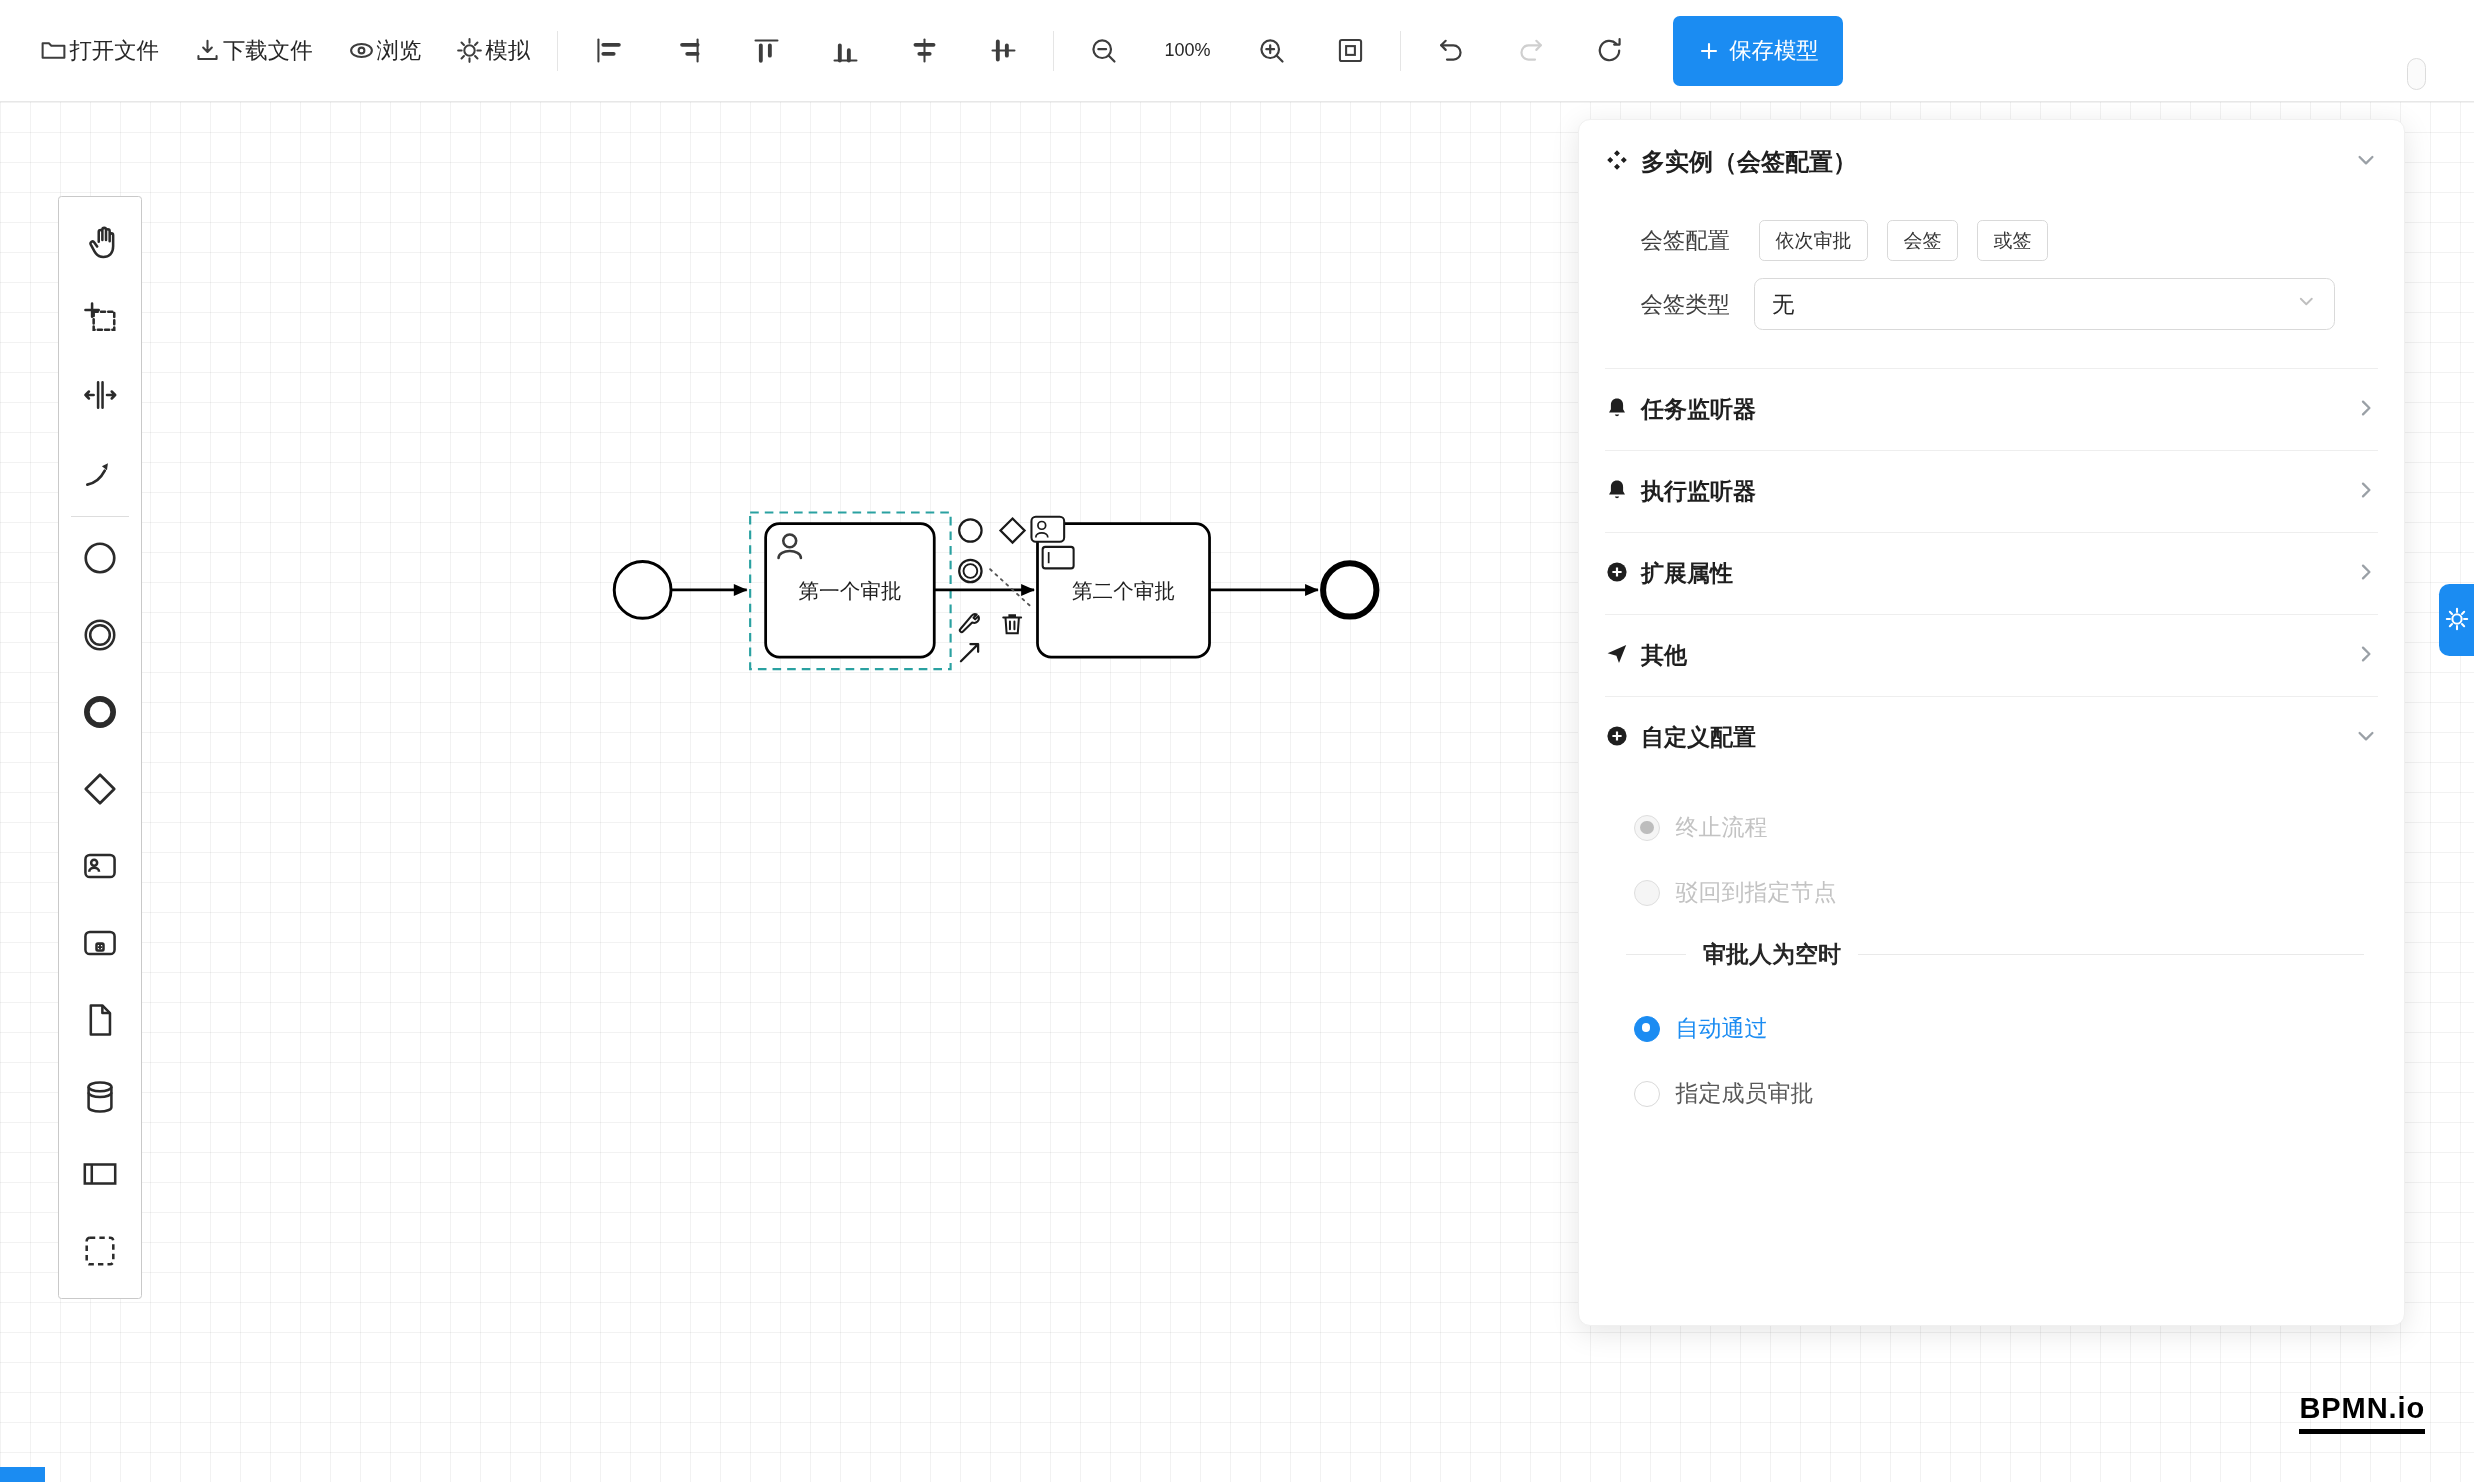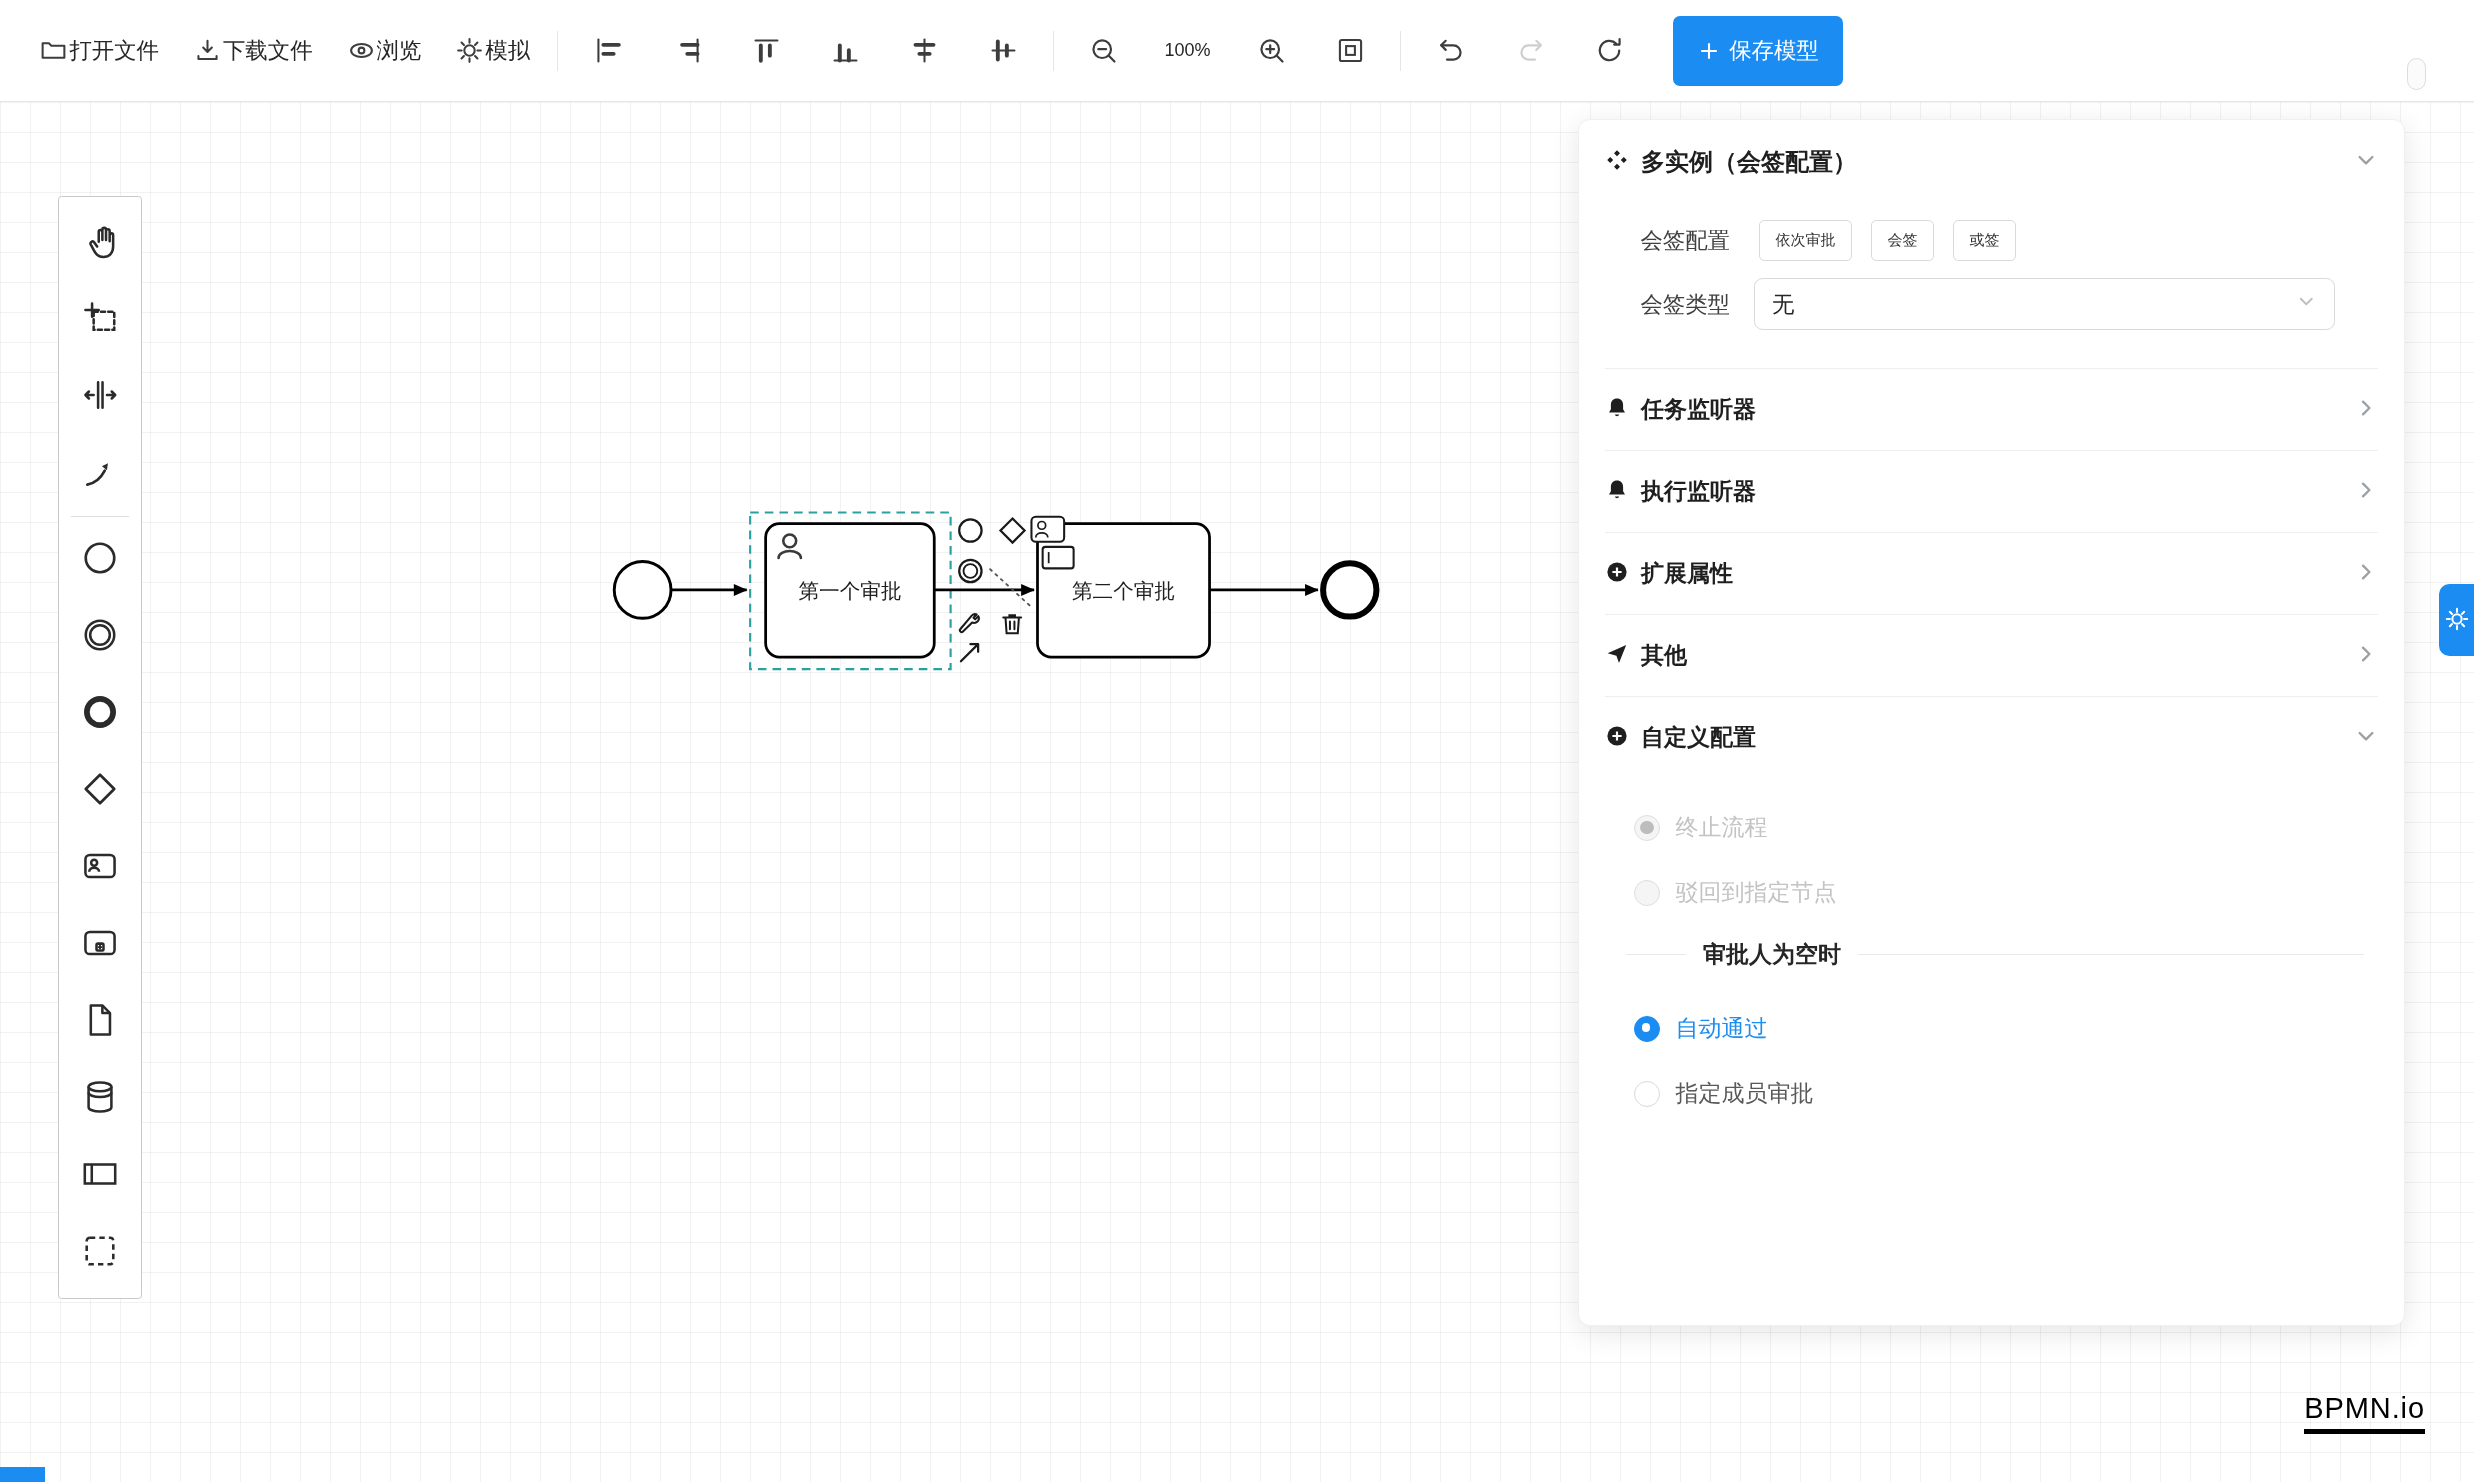--- a/index.html
+++ b/index.html
@@ -45,21 +45,21 @@
   .panel{position:absolute;left:1578px;top:119px;width:827px;height:1207px;background:#fff;
     border:0.9px solid #f0f0f0;border-radius:12px;box-shadow:0 6.9px 29px rgba(0,0,0,.10);
     overflow:hidden;z-index:6}
   .phead{display:flex;align-items:center;gap:12px;height:83px;padding:0 26px;cursor:pointer}
   .phead .title{font-size:24px;font-weight:700;color:#1f1f1f}
   .sp{flex:1}
   .frow{display:flex;align-items:center;margin-top:17px}
   .flabel{width:151px;text-align:right;font-size:22.4px;color:#404040;flex:none}
   .qwrap{margin-left:29px;display:flex;align-items:center}
   .qbtn{height:41px;padding:0 15.5px;border:1.3px solid #d9d9d9;border-radius:5.2px;background:#fff;
-    font-size:15px;color:#333;margin-right:19px;cursor:pointer;white-space:nowrap}
+    font-size:19px;color:#333;margin-right:19px;cursor:pointer;white-space:nowrap}
   .select{margin-left:24px;width:581px;height:52px;border:1.3px solid #d9d9d9;border-radius:8.6px;
     display:flex;align-items:center;padding:0 17px;font-size:22.4px;color:#262626;cursor:pointer;background:#fff}
   .sections{margin-top:38px}
   .sec{height:82px;display:flex;align-items:center;gap:12px;margin:0 26px;
     border-top:1.3px solid #eeeeee;cursor:pointer}
   .sec .lab{font-size:23px;font-weight:700;color:#1f1f1f}
   .tdiv{display:flex;align-items:center;margin:48px 40px 0 47px;gap:17px}
   .tdiv .l{width:60px;height:1.7px;background:#e9e9e9}
   .tdiv .r{flex:1;height:1.7px;background:#e9e9e9}
   .tdiv .t{font-size:23px;font-weight:700;color:#262626;white-space:nowrap}
@@ -72,21 +72,21 @@
   .radio.blue::after{content:"";position:absolute;left:6.9px;top:6.9px;width:8.6px;height:8.6px;
     border-radius:50%;background:#fff}
   .radio-label{font-size:23px;color:#595959;white-space:nowrap}
   .row-dis .radio-label{color:#c3c3c3}
   .row-blue .radio-label{color:var(--accent)}
 
   
   .gear-tab{position:absolute;right:0;top:584px;width:36px;height:72px;background:var(--accent);
     border-radius:10.3px 0 0 10.3px;display:flex;align-items:center;justify-content:flex-start;
     padding-left:5.2px;z-index:7;cursor:pointer}
-  .watermark{position:absolute;right:50px;bottom:48px;font-size:29px;font-weight:400;
+  .watermark{position:absolute;right:50px;bottom:48px;font-size:29px;font-weight:700;
     letter-spacing:0.9px;color:#000;border-bottom:5.2px solid #000;padding-bottom:4.3px;z-index:4;cursor:pointer}
   .corner-strip{position:absolute;left:0;bottom:0;width:45px;height:15.5px;background:var(--accent);z-index:4}
   .scroll-thumb{position:absolute;left:2407px;top:58px;width:19px;height:32px;background:#fbfbfb;
     border:1.3px solid #dcdcdc;border-radius:10.3px;z-index:12;cursor:pointer}
 </style>
 </head>
 <body>
 
 <div id="app">
 

